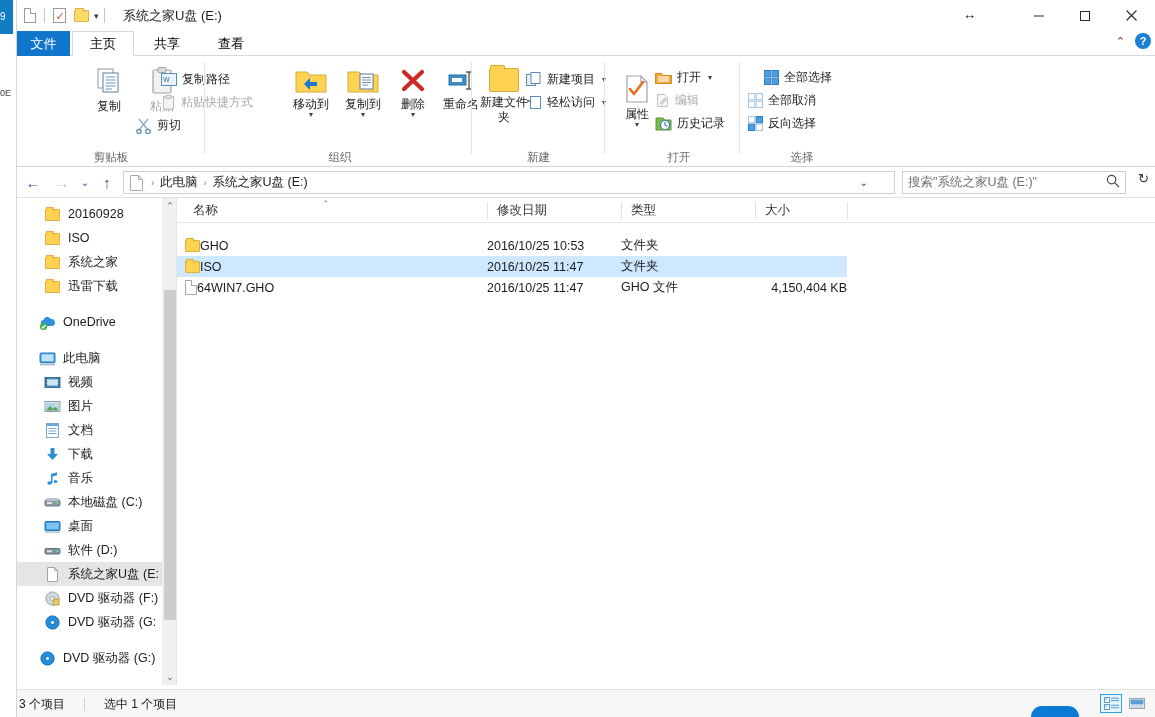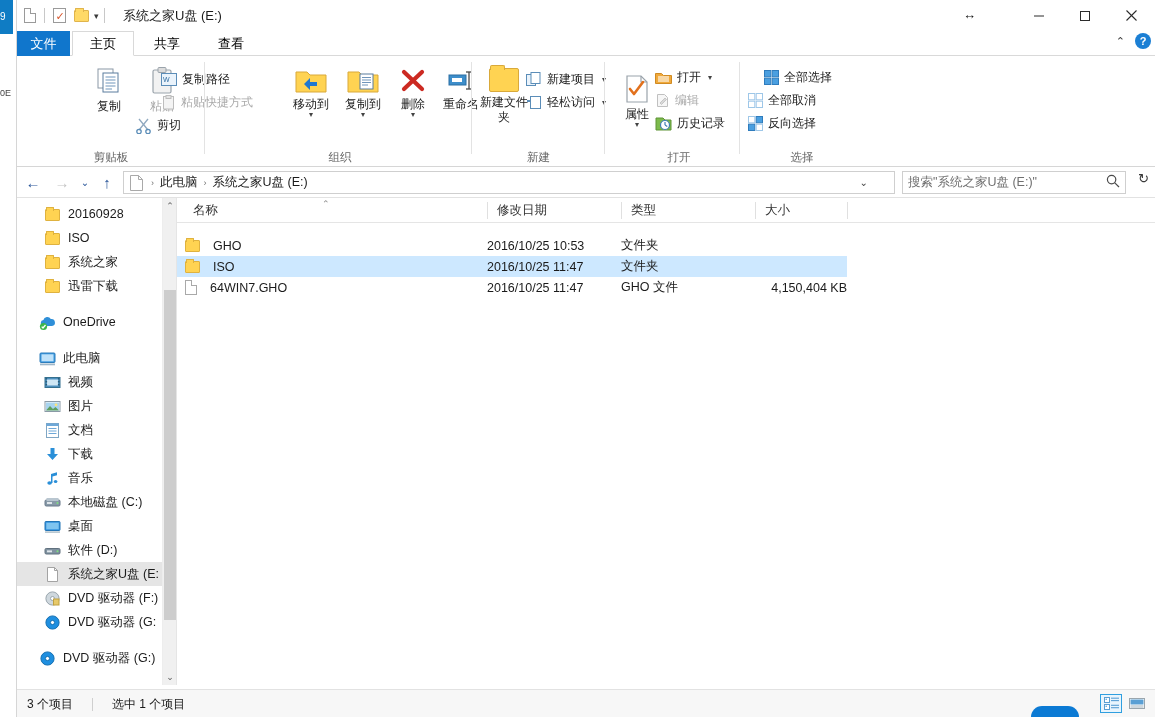--- a/index.html
+++ b/index.html
@@ -254,21 +254,21 @@
   .colsep { position:absolute; top:4px; width:1px; height:17px; background:#e0e0e0; }
   .sortmark {
     position: absolute; top: 1px; font-size: 9px; color: #8a8a8a;
   }
   .row {
     position: relative; height: 21px; display: flex; align-items: center;
     font-size: 12.5px; color: #1b1b1b; white-space: nowrap;
   }
   .row.sel { background: #cde8ff; }
   .row .cell { position: absolute; top: 0; height: 21px; display:flex; align-items:center; }
-  .row .c-name { left: 8px; gap: 13px; }
+  .row .c-name { left: 8px; gap: 0; }
   .row .c-date { left: 310px; }
   .row .c-type { left: 444px; }
   .row .c-size { left: 578px; justify-content: flex-end; width: 92px; }
   .rowfolder {
     width: 15px; height: 12px; background: #ffd352; border: 1px solid #dfb23f;
     border-radius: 1px; position: relative; flex: none; margin-top:1px;
   }
   .rowfolder::before {
     content:""; position:absolute; left:0; top:-3px; width:6px; height:3px;
     background:#ffd352; border:1px solid #dfb23f; border-bottom:none; border-radius:1px 1px 0 0;
@@ -281,21 +281,21 @@
     content:""; position:absolute; right:-1px; top:-1px; width:5px; height:5px;
     background:#fff; border-left:1px solid #a9a9a9; border-bottom:1px solid #a9a9a9;
   }
 
   
   .statusbar {
     position: absolute; left: 0; bottom: 0; width: 1139px; height: 28px;
     background: #f7f7f7; border-top: 1px solid #e2e2e2;
   }
   .st-left {
-    position: absolute; left: 10px; top: 6px; display: flex; align-items: center; gap: 8px;
+    position: absolute; left: 2px; top: 6px; display: flex; align-items: center; gap: 8px;
     font-size: 12px; color: #1b1b1b;
   }
   .st-sep { width: 1px; height: 13px; background: #cfcfcf; margin: 0 11px; }
   .viewtoggles {
     position: absolute; right: 8px; top: 4px; display: flex; gap: 4px;
   }
   .vbtn {
     width: 22px; height: 19px; display:flex; align-items:center; justify-content:center;
     border: 1px solid transparent;
   }

